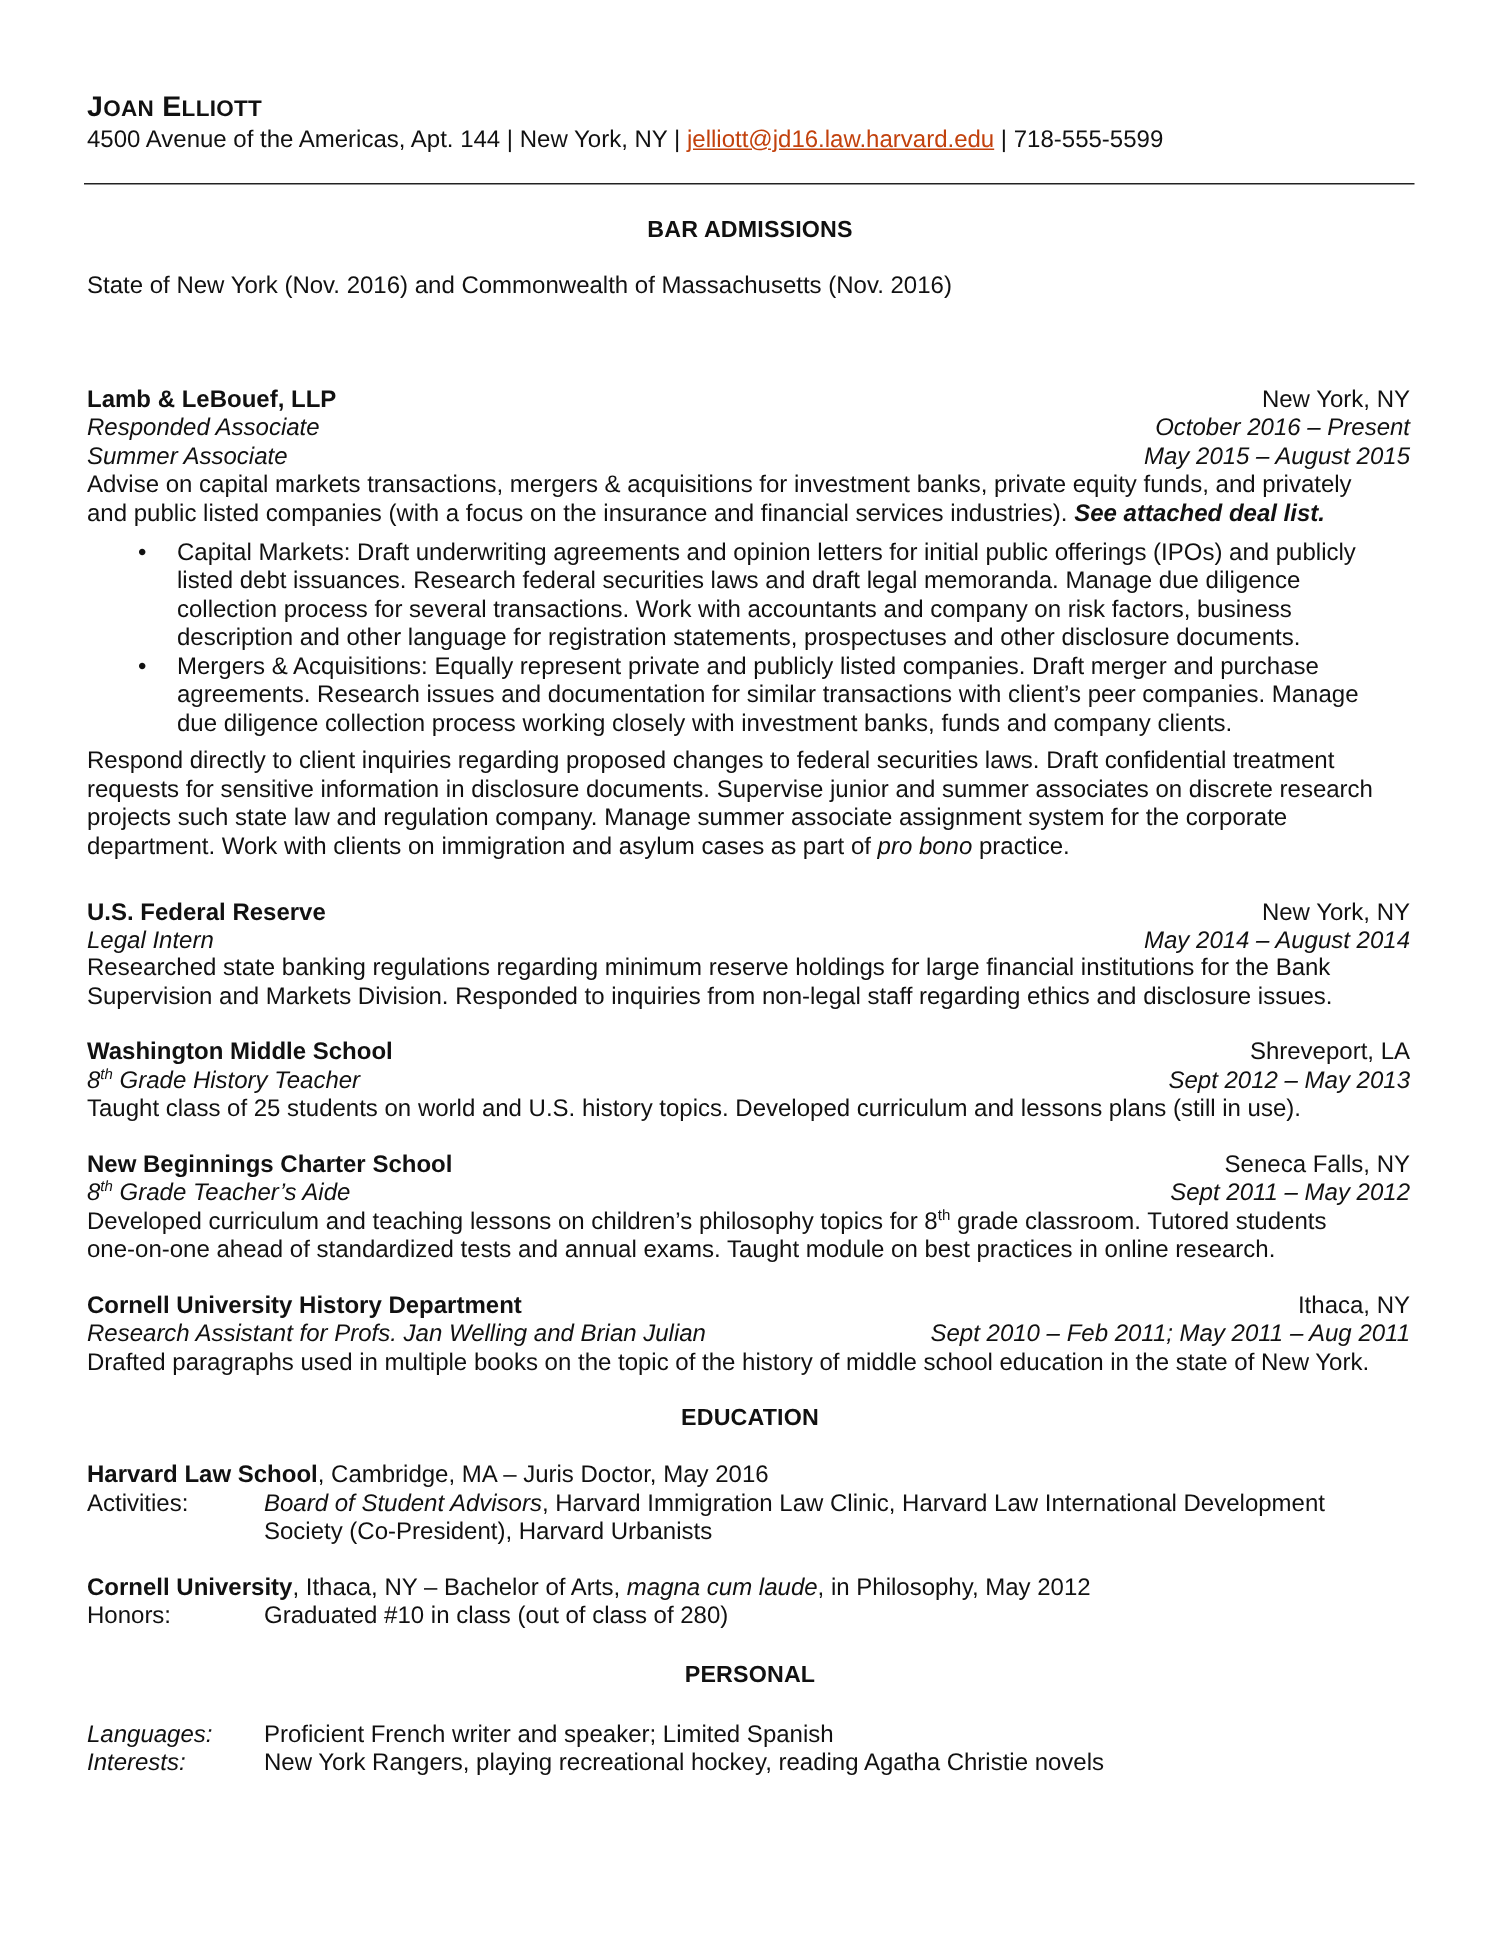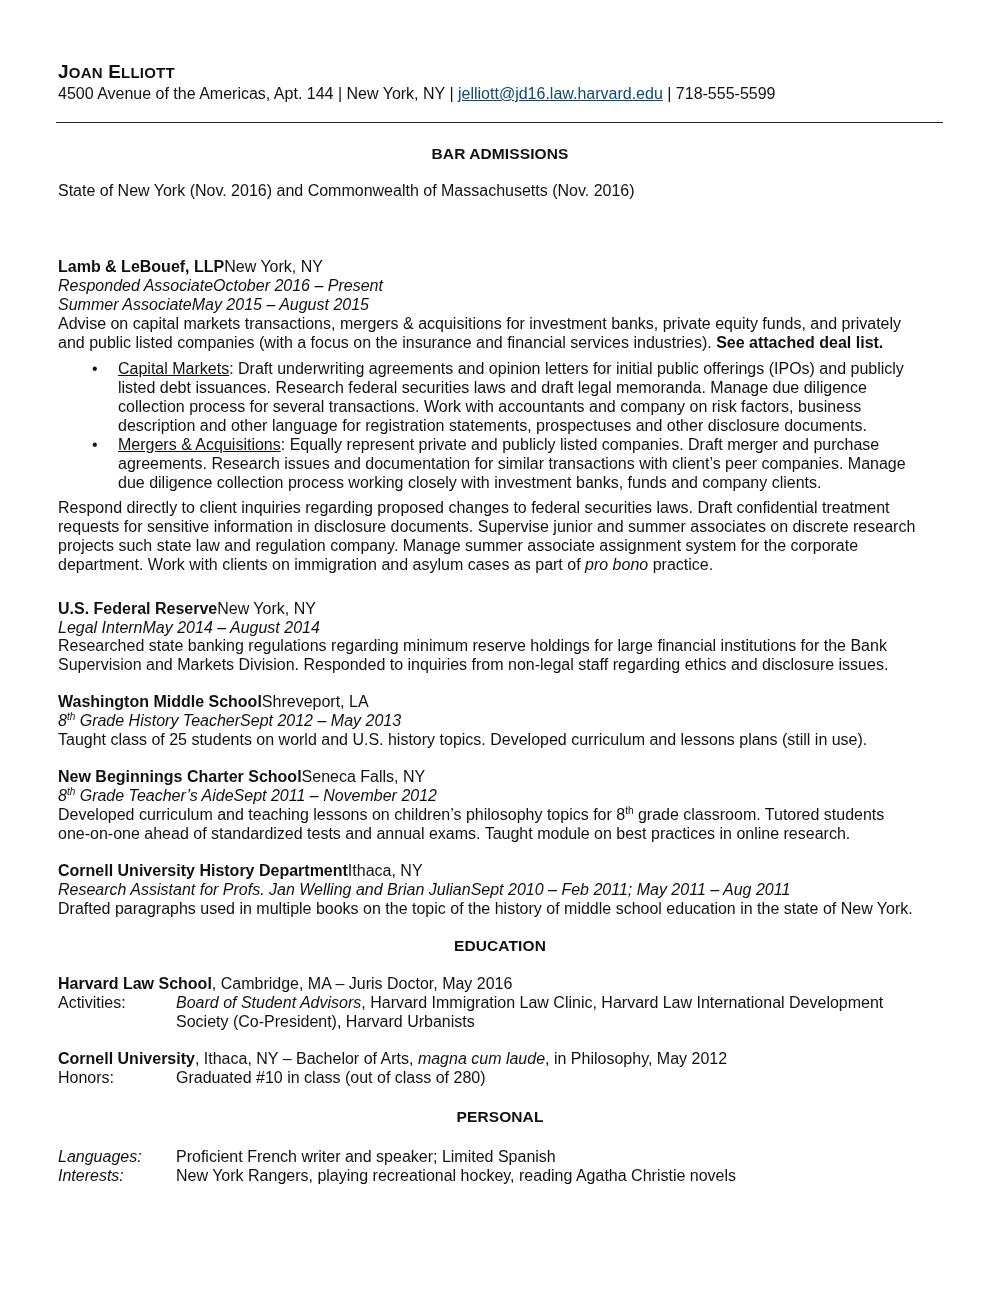--- a/index.html
+++ b/index.html
@@ -14,32 +14,32 @@
   }
   .page { position: absolute; left: 0; top: 0; width: 1000px; height: 1134px; }
   .abs { position: absolute; }
   .name {
     left: 58px; top: 62px;
     font-weight: bold; font-size: 19px; letter-spacing: 0.2px;
   }
   .name .big { font-size: 19px; }
   .name .sc { font-size: 15px; }
   .contact { left: 58px; top: 84px; font-size: 16px; }
-  .contact a { color: #0c4a6e; text-decoration: underline; }
+  .contact a { color: #c2410c; text-decoration: underline; }
   .rule { left: 56px; top: 122px; width: 887px; height: 0; border-top: 1.5px solid #222; }
   .section-heading {
     left: 0; width: 1000px; text-align: center;
     font-weight: bold; font-size: 15.5px; letter-spacing: 0.1px;
   }
   .line { left: 58px; width: 882px; white-space: nowrap; }
-  .row { left: 58px; width: 882px; display: flex; white-space: nowrap; }
+  .row { left: 58px; width: 882px; display: flex; justify-content: space-between; white-space: nowrap; }
   .b { font-weight: bold; }
   .i { font-style: italic; }
-  .bi { font-weight: bold; }
-  .u { text-decoration: underline; }
+  .bi { font-weight: bold; font-style: italic; }
+  .u { }
   .bullet { left: 92px; width: 850px; }
   .bullet .dot { position: absolute; left: 0; top: 0; }
   .bullet .txt { position: absolute; left: 26px; top: 0; width: 830px; }
   .label-col { position: absolute; left: 0; }
   .value-col { position: absolute; left: 118px; width: 770px; }
   sup { font-size: 10px; line-height: 0; vertical-align: 6px; }
 </style>
 </head>
 <body>
 
@@ -114,21 +114,21 @@
     <span>Sept 2012 – May 2013</span>
   </div>
   <div class="abs line" style="top:730px">Taught class of 25 students on world and U.S. history topics.  Developed curriculum and lessons plans (still in use).</div>
 
   <div class="abs row" style="top:767px">
     <span class="b">New Beginnings Charter School</span>
     <span>Seneca Falls, NY</span>
   </div>
   <div class="abs row i" style="top:786px">
     <span><span>8</span><sup>th</sup><span> Grade Teacher’s Aide</span></span>
-    <span>Sept 2011 – November 2012</span>
+    <span>Sept 2011 – May 2012</span>
   </div>
   <div class="abs line" style="top:805px"><span>Developed curriculum and teaching lessons on children’s philosophy topics for 8</span><sup>th</sup><span> grade classroom.  Tutored students</span></div>
   <div class="abs line" style="top:824px">one-on-one ahead of standardized tests and annual exams.  Taught module on best practices in online research.</div>
 
   <div class="abs row" style="top:861px">
     <span class="b">Cornell University History Department</span>
     <span>Ithaca, NY</span>
   </div>
   <div class="abs row i" style="top:880px">
     <span>Research Assistant for Profs. Jan Welling and Brian Julian</span>

